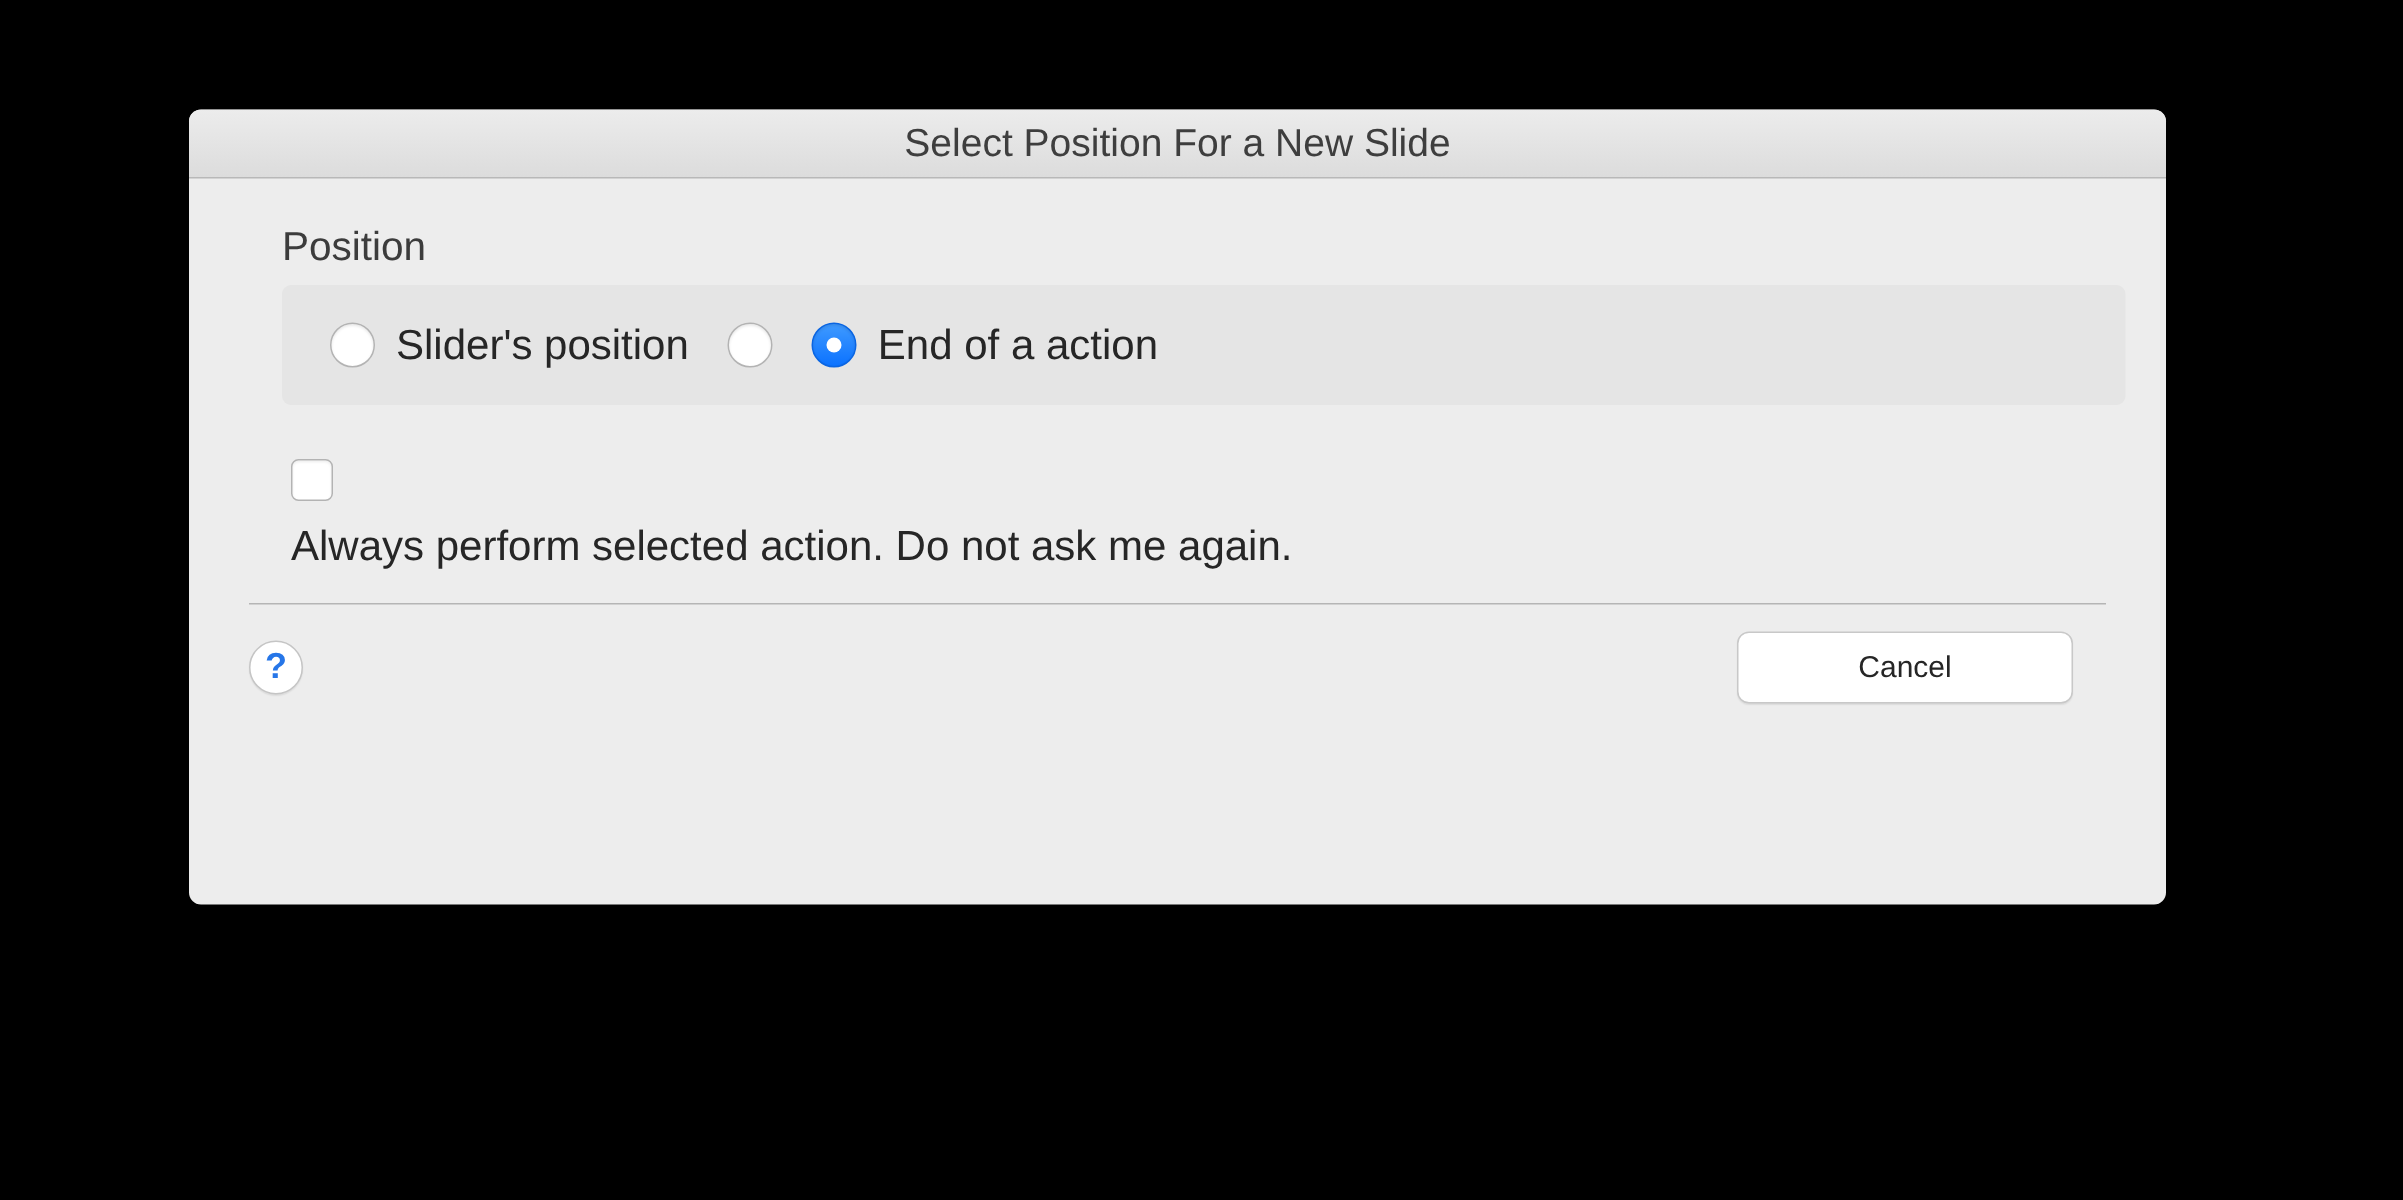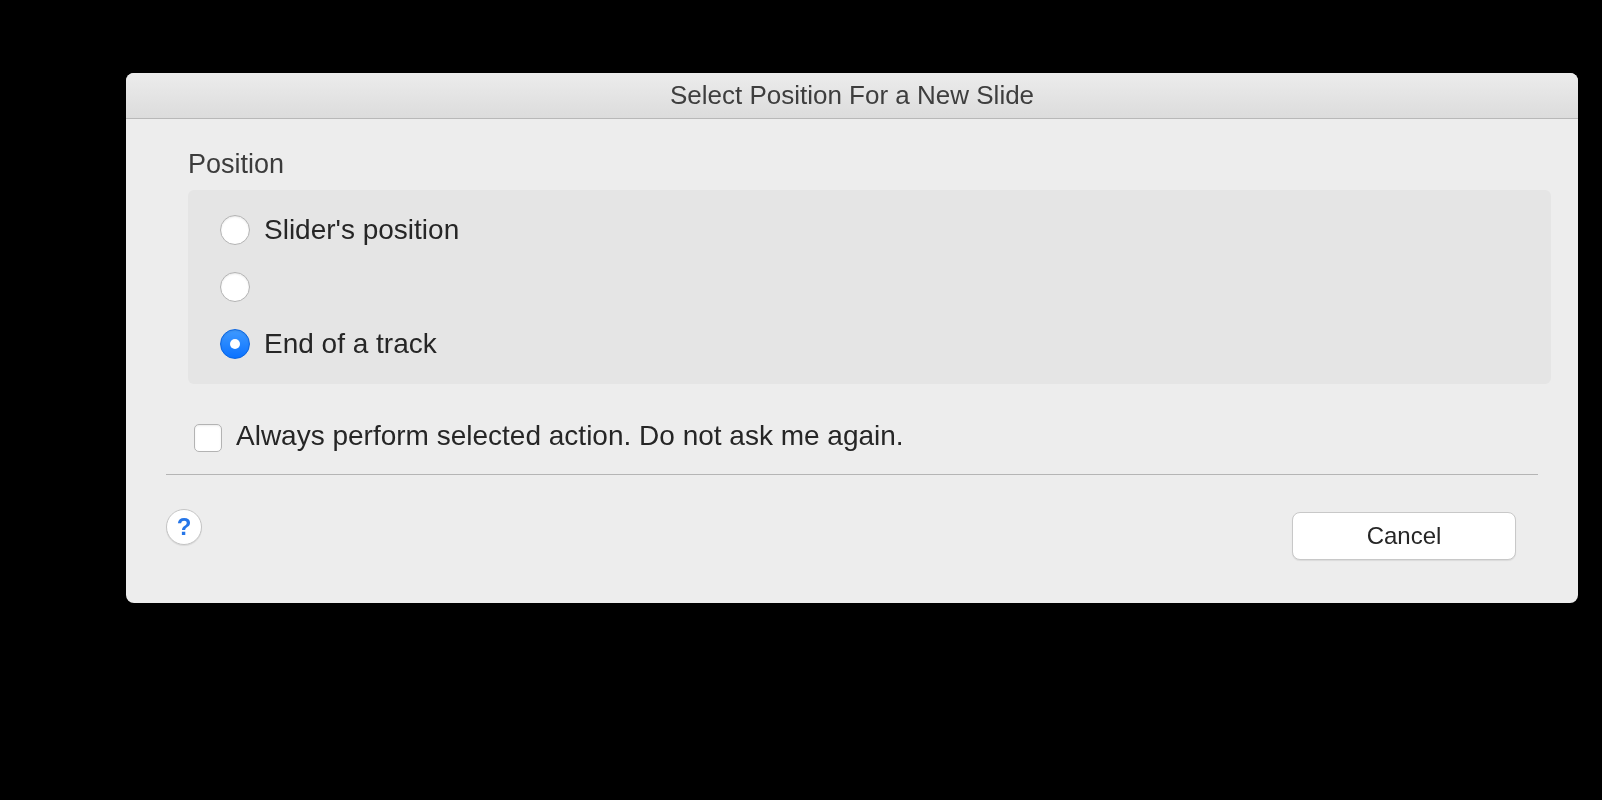--- a/index.html
+++ b/index.html
@@ -11,21 +11,21 @@
       background: #000000;
       width: 1602px;
       height: 800px;
       font-family: -apple-system, BlinkMacSystemFont, "Helvetica Neue", Arial, sans-serif;
       position: relative;
     }
     .dialog {
       position: absolute;
       left: 126px;
       top: 73px;
-      width: 1452px;
+      width: 1318px;
       height: 530px;
       background: #ededed;
       border-radius: 8px;
       box-shadow: 0 20px 50px rgba(0,0,0,0.5);
       overflow: hidden;
     }
     .titlebar {
       height: 46px;
       background: linear-gradient(to bottom, #ececec, #dcdcdc);
       border-bottom: 1px solid #b8b8b8;
@@ -44,21 +44,21 @@
     .section-label {
       font-size: 27px;
       color: #3c3c3c;
       margin-bottom: 10px;
     }
     .radio-panel {
       background: #e5e5e5;
       border-radius: 6px;
       padding: 24px 32px;
       display: flex;
-      flex-direction: column;
+      flex-direction: row;
       gap: 26px;
       margin-right: -20px;
     }
     .radio-row {
       display: flex;
       align-items: center;
       gap: 14px;
       cursor: pointer;
     }
     .radio-circle {
@@ -82,25 +82,26 @@
       height: 10px;
       background: #ffffff;
       border-radius: 50%;
     }
     .radio-label {
       font-size: 28px;
       color: #262626;
     }
     .checkbox-row {
       display: flex;
-      align-items: flex-end;
+      align-items: flex-start;
       gap: 14px;
       margin-top: 36px;
       margin-left: 6px;
       cursor: pointer;
+      flex-direction: column;
     }
     .checkbox-box {
       width: 28px;
       height: 28px;
       background: #ffffff;
       border: 1px solid #b3b3b3;
       border-radius: 5px;
       box-shadow: inset 0 1px 2px rgba(0,0,0,0.08);
       flex-shrink: 0;
     }
@@ -132,26 +133,25 @@
       color: #2676e8;
       cursor: pointer;
       box-shadow: 0 1px 1px rgba(0,0,0,0.08);
     }
     .footer-spacer {
       flex: 1;
     }
     .btn {
       height: 48px;
       border-radius: 8px;
-      font-size: 24px;
+      font-size: 20px;
       font-weight: 400;
       cursor: pointer;
       border: 1px solid transparent;
       padding: 0 10px;
-      margin-top: 19px;
     }
     .btn-cancel {
       width: 224px;
       background: #ffffff;
       border: 1px solid #c8c8c8;
       color: #262626;
       margin-right: 22px;
       box-shadow: 0 1px 1px rgba(0,0,0,0.08);
     }
     .btn-ok {
@@ -178,21 +178,21 @@
         <div class="radio-circle"></div>
         <span class="radio-label">Slider's position</span>
       </div>
       <div class="radio-row">
         <div class="radio-circle"></div>
       </div>
       <div class="radio-row">
         <div class="radio-circle selected">
           <div class="radio-dot"></div>
         </div>
-        <span class="radio-label">End of a track</span>
+        <span class="radio-label">End of a action</span>
       </div>
     </div>
 
     <div class="checkbox-row">
       <div class="checkbox-box"></div>
       <span class="checkbox-label">Always perform selected action. Do not ask me again.</span>
     </div>
   </div>
 
   <div class="divider"></div>

